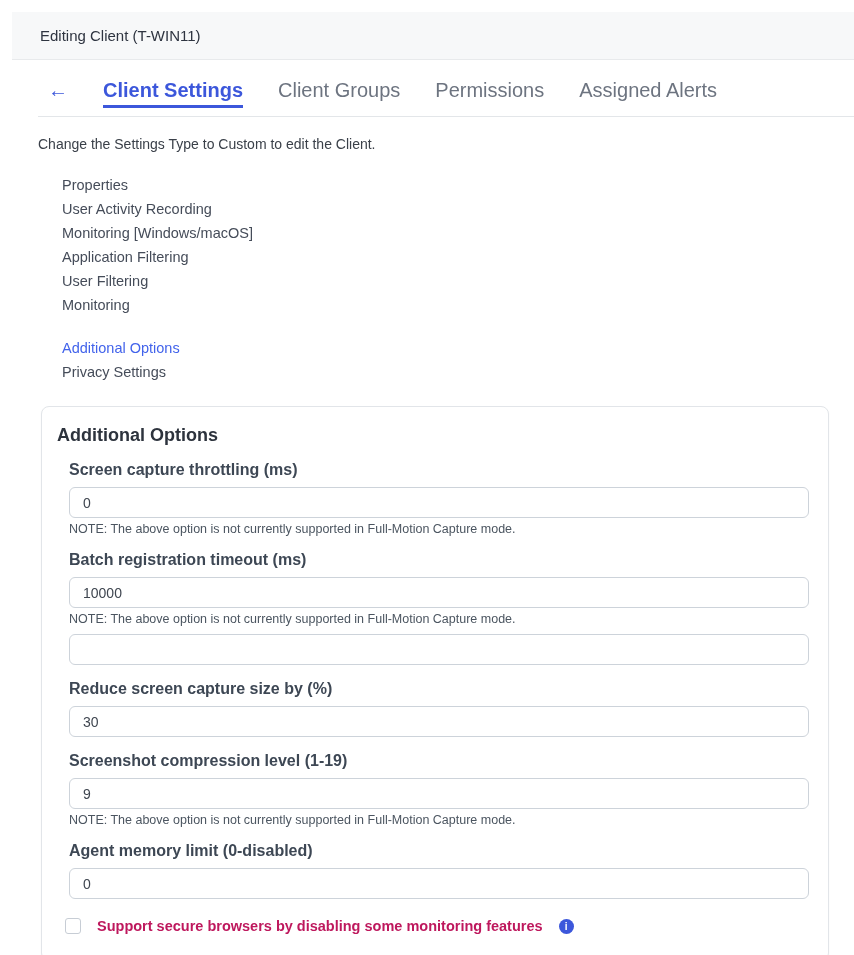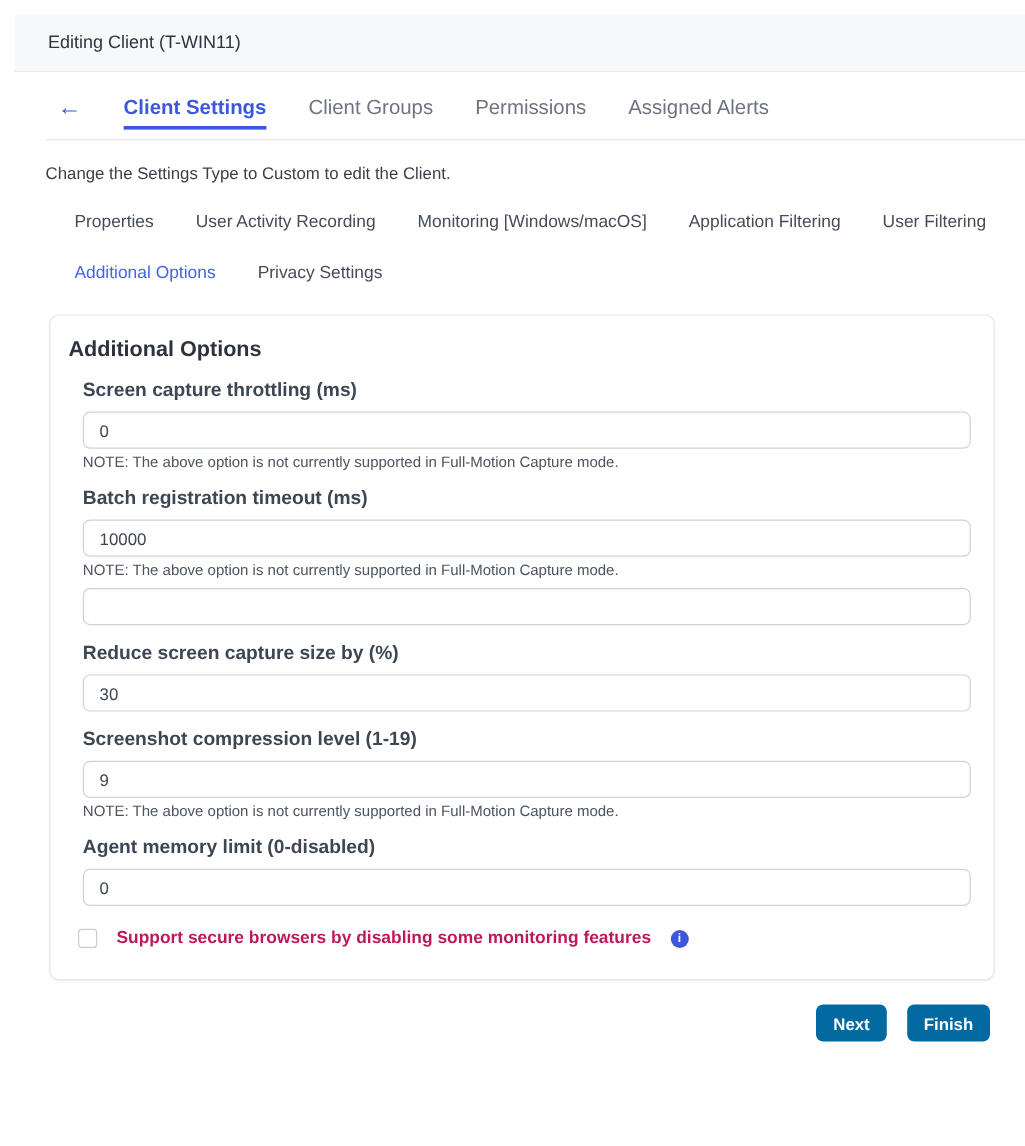--- a/index.html
+++ b/index.html
@@ -10,29 +10,29 @@
   .header { height:48px; background:#f7f8f9; border-bottom:1px solid #e8eaec;
     display:flex; align-items:center; padding-left:24px;
     font-size:15px; color:#2e3440; }
 
   
   .tabbar { margin-left:30px; height:53px; display:flex; align-items:stretch;
     border-bottom:1px solid #e3e6e9; }
   .back { display:flex; align-items:center; margin:0 27px 0 10px;
     color:#3c57db; font-size:20px; cursor:pointer; }
   .tab { display:flex; align-items:center; margin-right:31px; padding-top:3px;
-    font-size:17px; color:#6d7480; border-bottom:3px solid transparent; cursor:pointer; }
+    font-size:20px; color:#6d7480; border-bottom:3px solid transparent; cursor:pointer; }
   .tab.active { color:#3c57db; border-bottom-color:#3c57db; font-weight:600; }
 
   .notice { margin:19px 4px 0 30px; font-size:14px; color:#3a4049; }
 
   
   .subtabs { margin-left:46px; margin-top:21px; }
   .subtab-row { display:flex; white-space:nowrap; column-gap:27px; margin-bottom:19px;
-    font-size:14.5px; color:#454c59; }
+    font-size:14.5px; color:#454c59;flex-direction:column; }
   .subtab { cursor:pointer; }
   .subtab.active { color:#4263eb; }
 
   
   .card { margin:22px 33px 0 33px; background:#fff; border:1px solid #e2e5e9;
     border-radius:8px; padding:14px 15px 18px 15px; box-shadow:0 1px 2px rgba(20,30,60,.04); }
   .card-title { font-size:18px; font-weight:bold; color:#2d333d; margin:4px 0 0 0; }
 
   .field-label { margin-top:15px; font-size:16px; font-weight:600; color:#3d4754; }
   .field input[type=text] { display:block; width:100%; height:31px; margin-top:8px;

